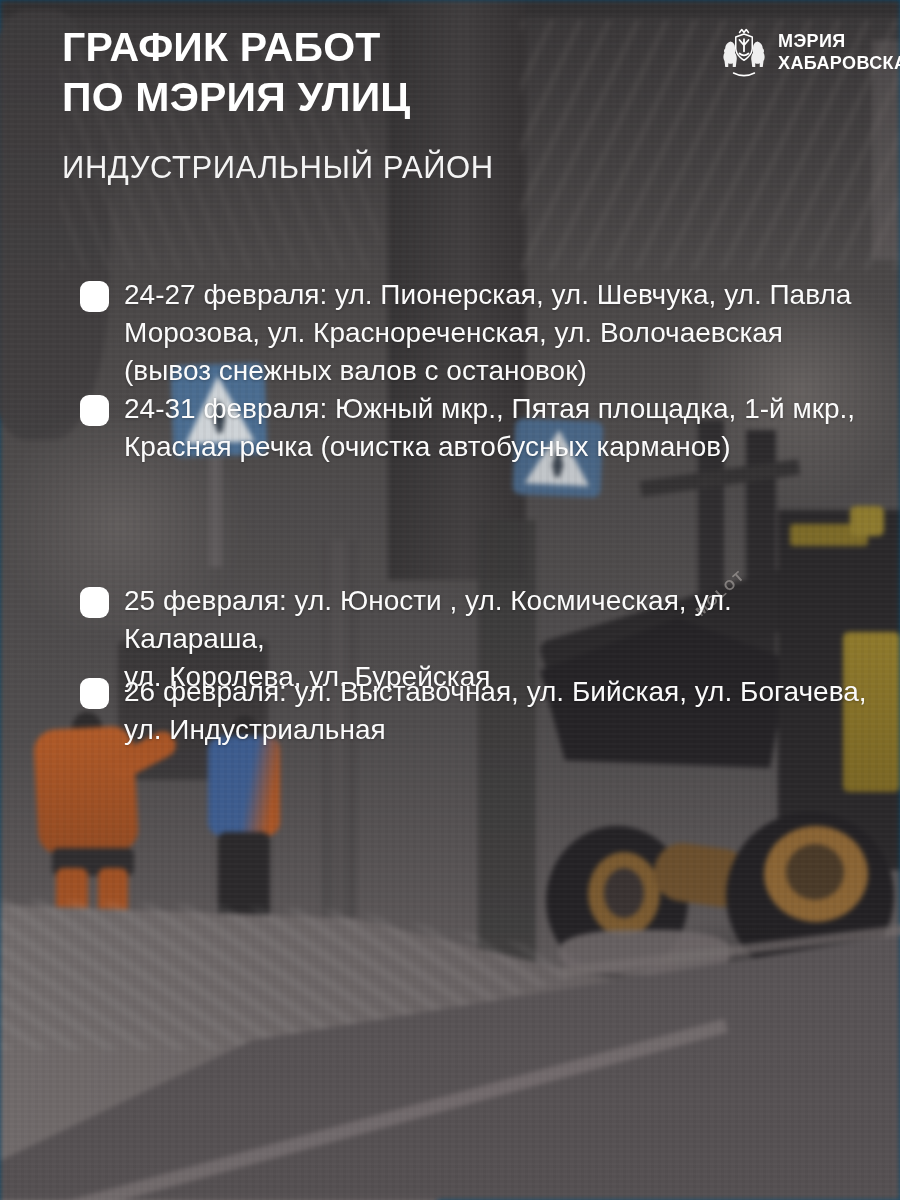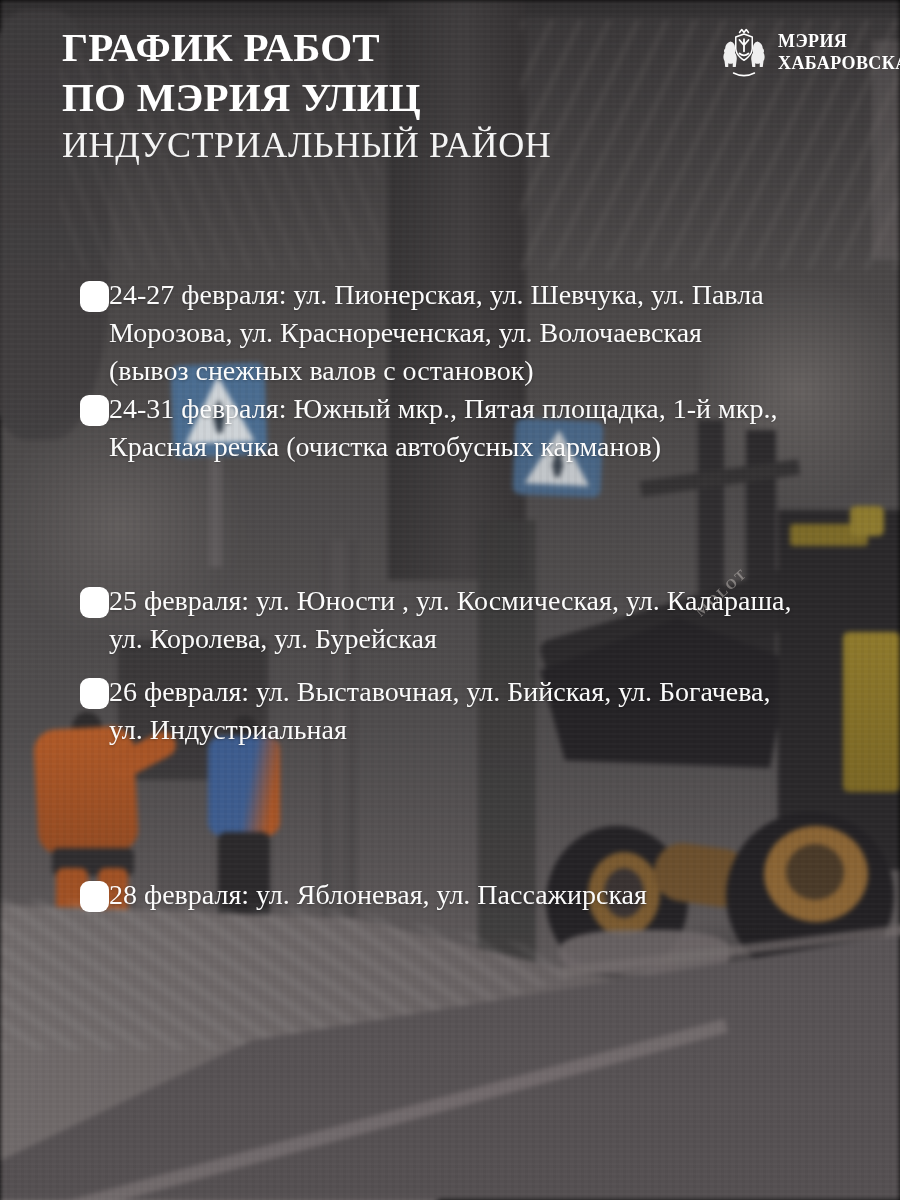--- a/index.html
+++ b/index.html
@@ -1,40 +1,40 @@
 <!DOCTYPE html>
 <html><head>
 <meta charset="utf-8">
 <style>
   html,body { margin:0; padding:0; background:#222; }
   .poster {
     position:relative; width:900px; height:1200px; overflow:hidden;
-    background:#000000;
-    font-family:Liberation Serif, serif;
+    background:#0c4a6e;
+    font-family:Liberation Sans, sans-serif;
   }
   
   .bg { position:absolute; inset:0; filter:blur(2.5px); }
   .bg > div { position:absolute; }
   .grain {
     position:absolute; inset:0; pointer-events:none;
     background-image:
       repeating-linear-gradient(0deg, rgba(255,255,255,.02) 0 2px, transparent 2px 5px),
       repeating-linear-gradient(90deg, rgba(0,0,0,.03) 0 3px, transparent 3px 7px);
   }
   
   .content { position:absolute; inset:0; z-index:5; color:#fff; }
   .header { position:absolute; left:62px; top:22px; }
   .title { font-size:41px; font-weight:700; line-height:50px; letter-spacing:.2px; color:#ffffff; }
-  .subtitle { margin-top:2px; font-size:36px; font-weight:400; letter-spacing:.6px; color:#f4f4f4; }
+  .subtitle { margin-top:28px; font-size:31px; font-weight:400; letter-spacing:.6px; color:#f4f4f4; }
   .logo { position:absolute; left:720px; top:26px; display:flex; align-items:center; gap:10px; }
   .logo svg { display:block; }
   .logo-text { font-size:18px; font-weight:700; line-height:22px; letter-spacing:.4px; color:#ffffff; }
   .schedule-item {
     position:absolute; left:80px; width:800px;
-    display:flex; align-items:flex-start;
+    display:flex; gap:15px; align-items:flex-start;
   }
   .checkbox {
     flex:0 0 auto; width:29px; height:31px; margin-top:5px;
     background:#ffffff; border-radius:9px;
   }
   .item-text {
     font-size:28px; line-height:38px; font-weight:400; color:#fbfbfb;
     white-space:pre-line; text-shadow:0 1px 3px rgba(0,0,0,.28);
   }
   .sign-triangle {
@@ -165,19 +165,15 @@
     <div class="schedule-item" style="top:582px">
       <span class="checkbox"></span>
       <div class="item-text">25 февраля: ул. Юности , ул. Космическая, ул. Калараша,
 ул. Королева, ул. Бурейская</div>
     </div>
     <div class="schedule-item" style="top:673px">
       <span class="checkbox"></span>
       <div class="item-text">26 февраля: ул. Выставочная, ул. Бийская, ул. Богачева,
 ул. Индустриальная</div>
     </div>
-    <div class="schedule-item" style="top:876px">
-      <span class="checkbox"></span>
-      <div class="item-text">28 февраля: ул. Яблоневая, ул. Пассажирская</div>
-    </div>
 
   </div>
 </div>
 
 </body></html>

